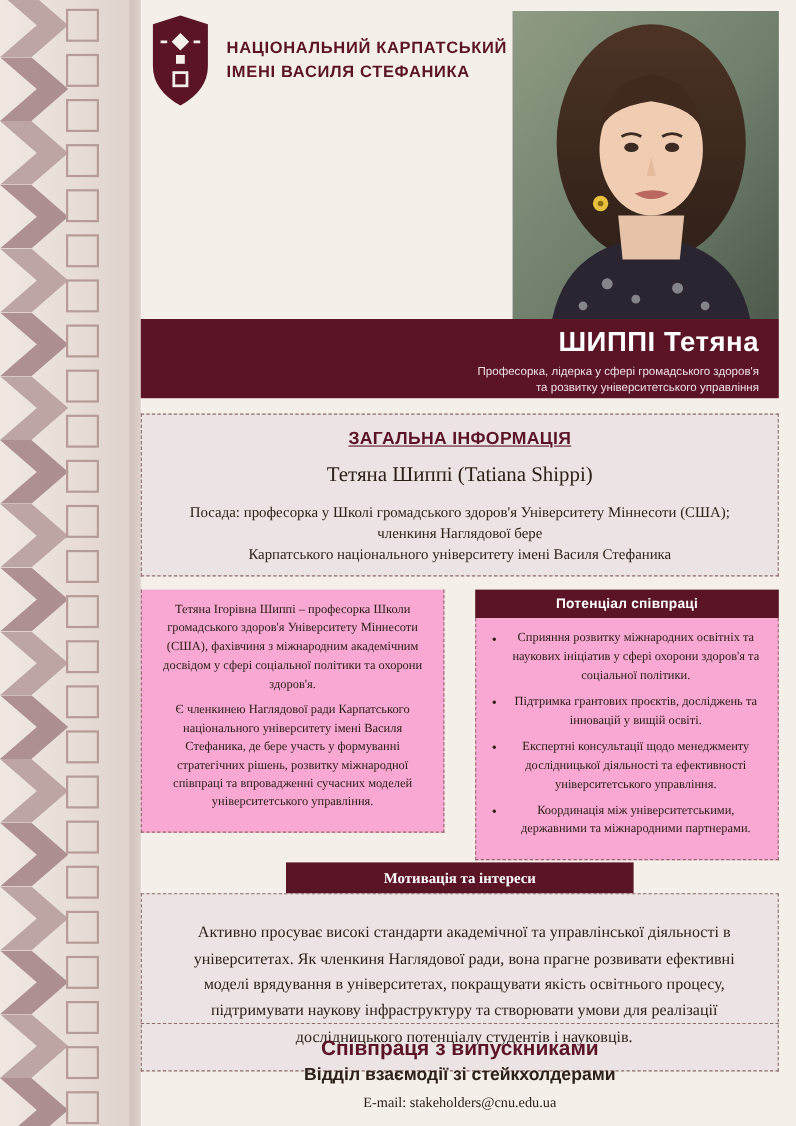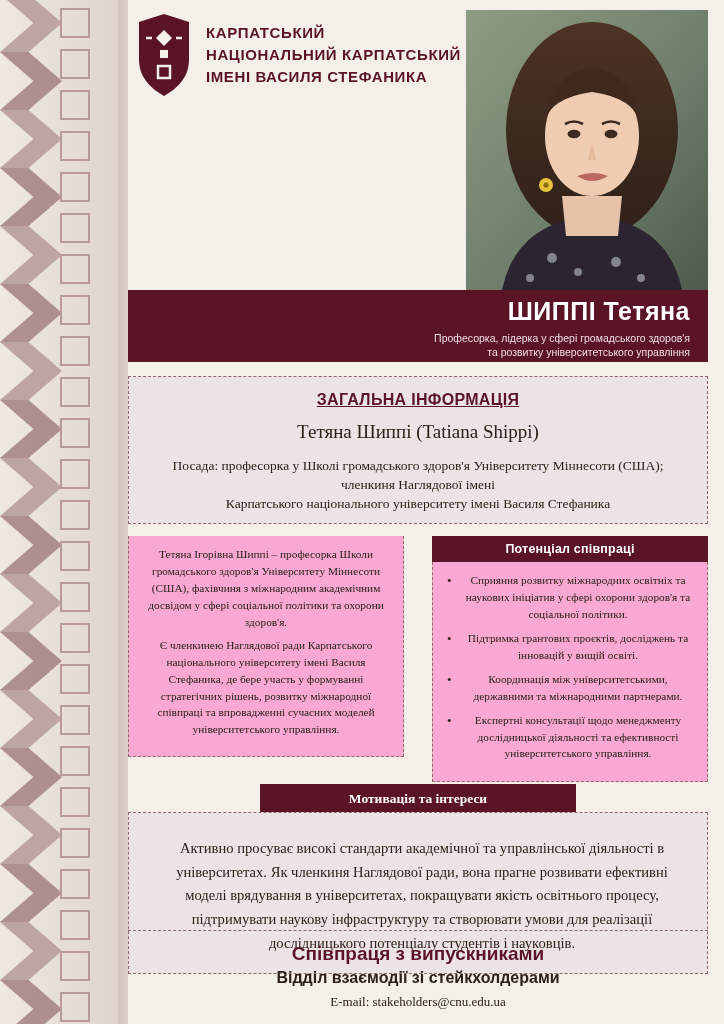--- a/index.html
+++ b/index.html
@@ -305,21 +305,20 @@
     <div class="logo-mark">
       <svg viewBox="0 0 56 86" width="56" height="86">
         <path d="M28 2 L53 10 L53 48 Q53 70 28 84 Q3 70 3 48 L3 10 Z" fill="#5a1426"></path>
         <path d="M28 18 L36 26 L28 34 L20 26 Z" fill="#f4efe9"></path>
         <rect x="24" y="38" width="8" height="8" fill="#f4efe9"></rect>
         <rect x="22" y="54" width="12" height="12" fill="none" stroke="#f4efe9" stroke-width="2.5"></rect>
         <path d="M10 26 L16 26 M40 26 L46 26" stroke="#f4efe9" stroke-width="2.5"></path>
       </svg>
     </div>
     <div class="logo-text">
-      <div>КАРПАТСЬКИЙ</div>
       <div>НАЦІОНАЛЬНИЙ КАРПАТСЬКИЙ</div>
       <div>ІМЕНІ ВАСИЛЯ СТЕФАНИКА</div>
     </div>
   </div>
 
   <div class="photo">
     <svg viewBox="0 0 242 280" width="242" height="280">
       <defs>
         <linearGradient id="bgg" x1="0" y1="0" x2="1" y2="1">
           <stop offset="0%" stop-color="#8f9b84"></stop>
@@ -360,40 +359,40 @@
     <div class="role">
         <div>Професорка, лідерка у сфері громадського здоров'я</div>
         <div>та розвитку університетського управління</div>
       </div>
   </div>
 
   <div class="gen-box">
     <div class="gen-title">ЗАГАЛЬНА ІНФОРМАЦІЯ</div>
     <div class="gen-name">Тетяна Шиппі (Tatiana Shippi)</div>
     <div class="gen-pos">
-        <div>Посада: професорка у Школі громадського здоров'я Університету Міннесоти (США); членкиня Наглядової імені</div>
+        <div>Посада: професорка у Школі громадського здоров'я Університету Міннесоти (США); членкиня Наглядової бере</div>
         <div>Карпатського національного університету імені Василя Стефаника</div>
       </div>
   </div>
 
   <div class="col left">
     <div class="col-body" id="context-body">
         <p>Тетяна Ігорівна Шиппі – професорка Школи громадського здоров'я Університету Міннесоти (США), фахівчиня з міжнародним академічним досвідом у сфері соціальної політики та охорони здоров'я.</p>
         <p>Є членкинею Наглядової ради Карпатського національного університету імені Василя Стефаника, де бере участь у формуванні стратегічних рішень, розвитку міжнародної співпраці та впровадженні сучасних моделей університетського управління.</p>
       </div>
   </div>
 
   <div class="col right">
     <div class="col-head">Потенціал співпраці</div>
     <div class="col-body">
       <ul id="coop-list">
           <li>Сприяння розвитку міжнародних освітніх та наукових ініціатив у сфері охорони здоров'я та соціальної політики.</li>
           <li>Підтримка грантових проєктів, досліджень та інновацій у вищій освіті.</li>
+          <li>Експертні консультації щодо менеджменту дослідницької діяльності та ефективності університетського управління.</li>
           <li>Координація між університетськими, державними та міжнародними партнерами.</li>
-          <li>Експертні консультації щодо менеджменту дослідницької діяльності та ефективності університетського управління.</li>
         </ul>
     </div>
   </div>
 
   <div class="motiv-head">Мотивація та інтереси</div>
   <div class="motiv-body">
     <p>Активно просуває високі стандарти академічної та управлінської діяльності в університетах. Як членкиня Наглядової ради, вона прагне розвивати ефективні моделі врядування в університетах, покращувати якість освітнього процесу, підтримувати наукову інфраструктуру та створювати умови для реалізації дослідницького потенціалу студентів і науковців.</p>
   </div>
 
   <div class="footer">

